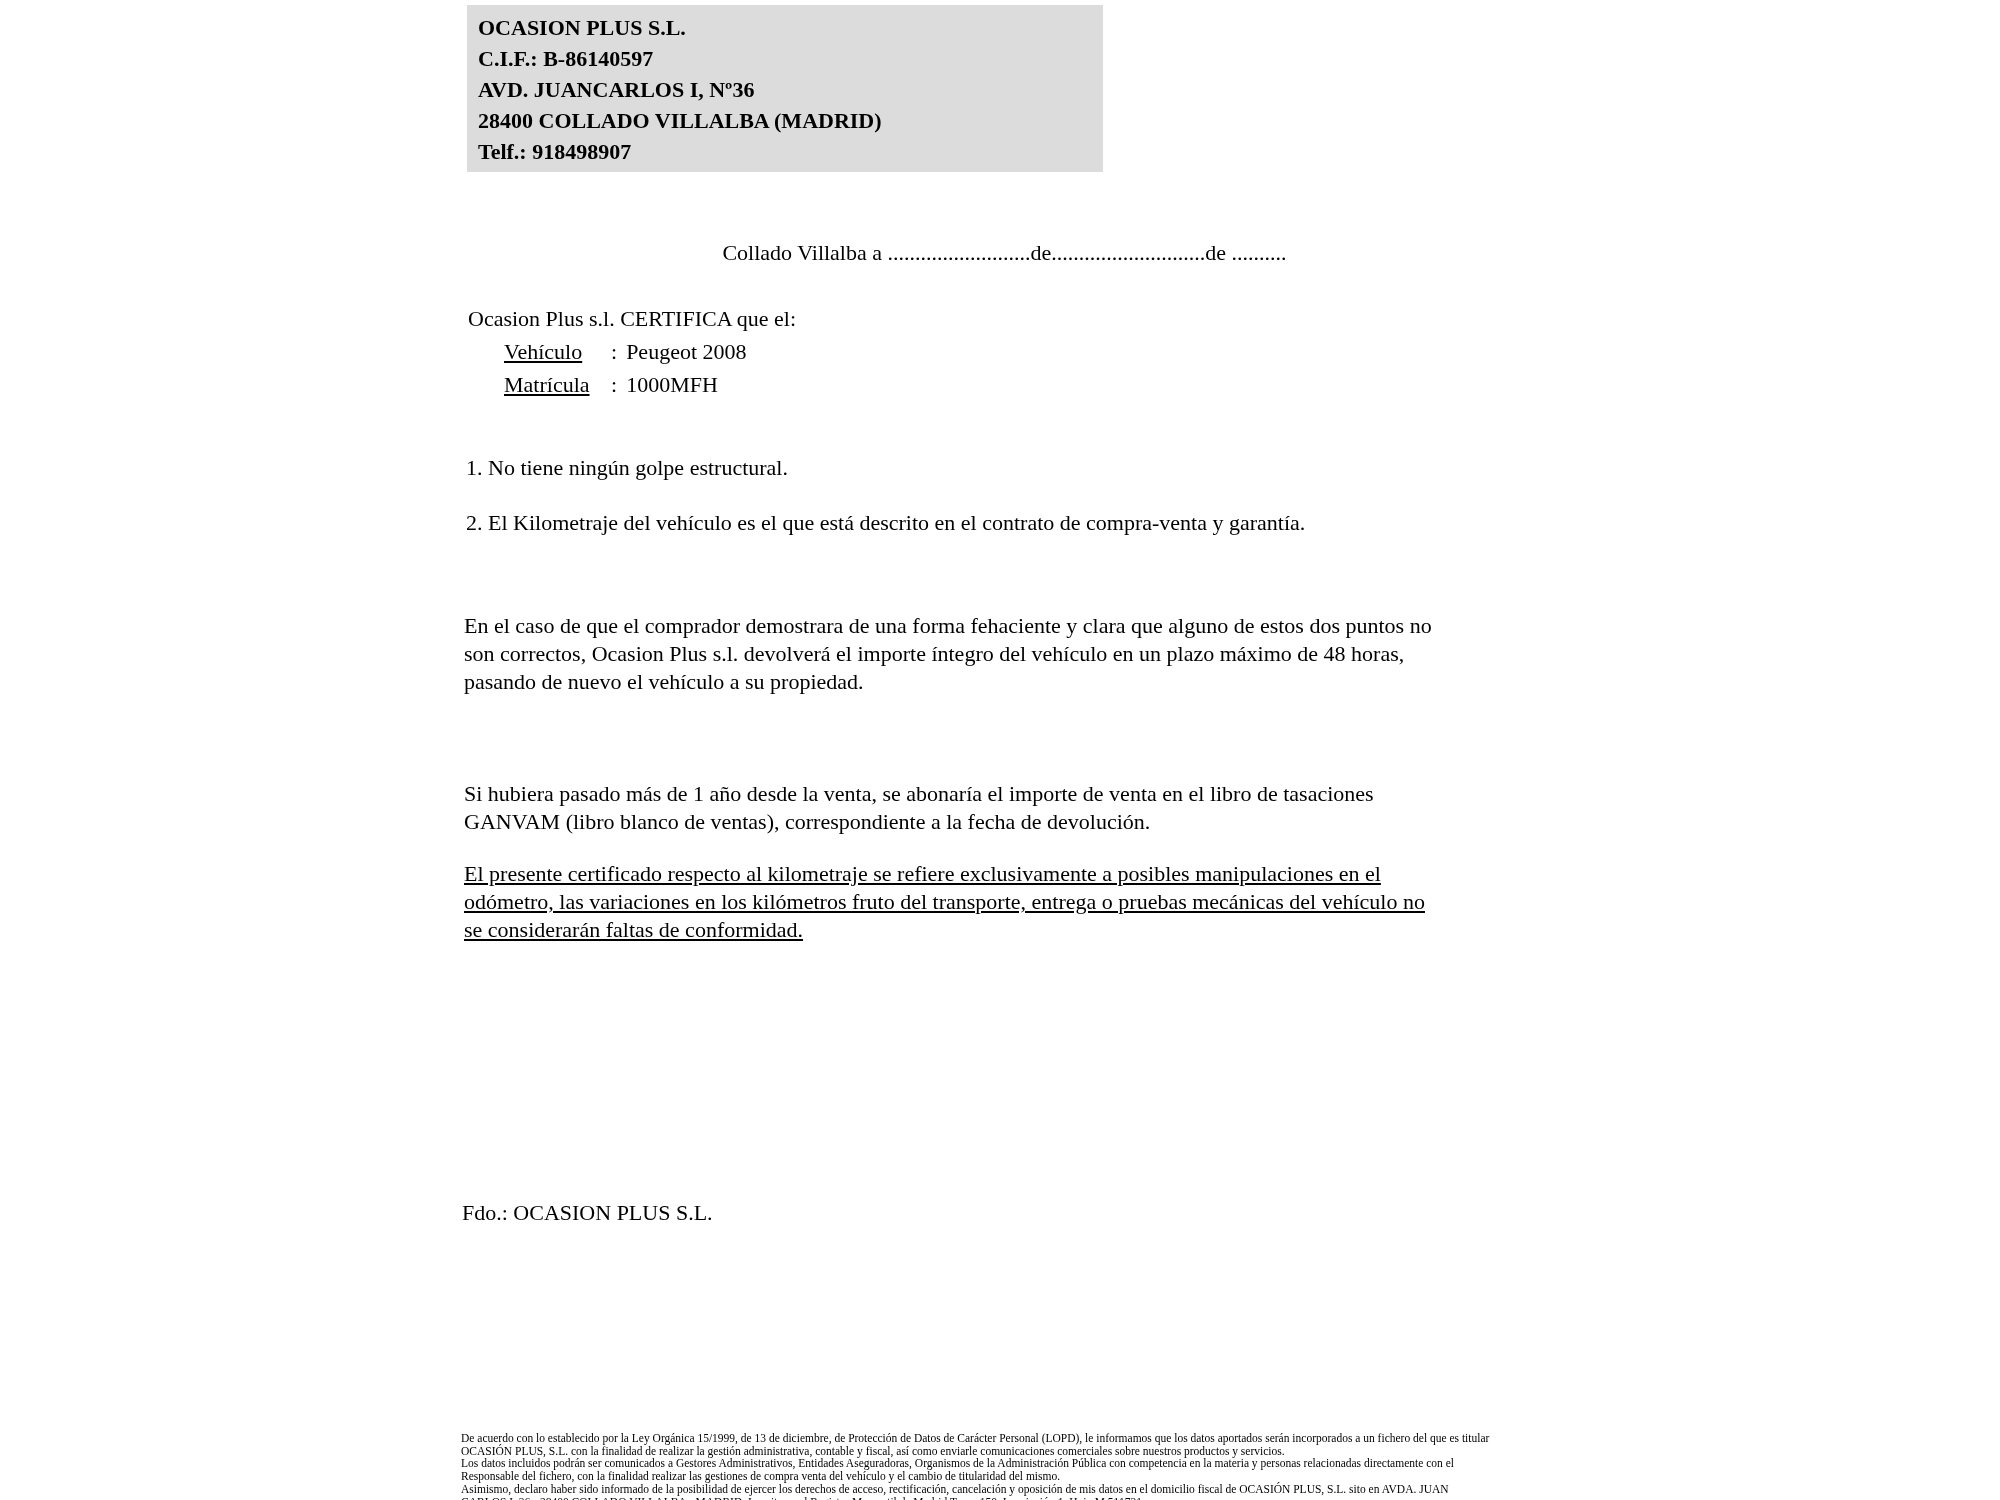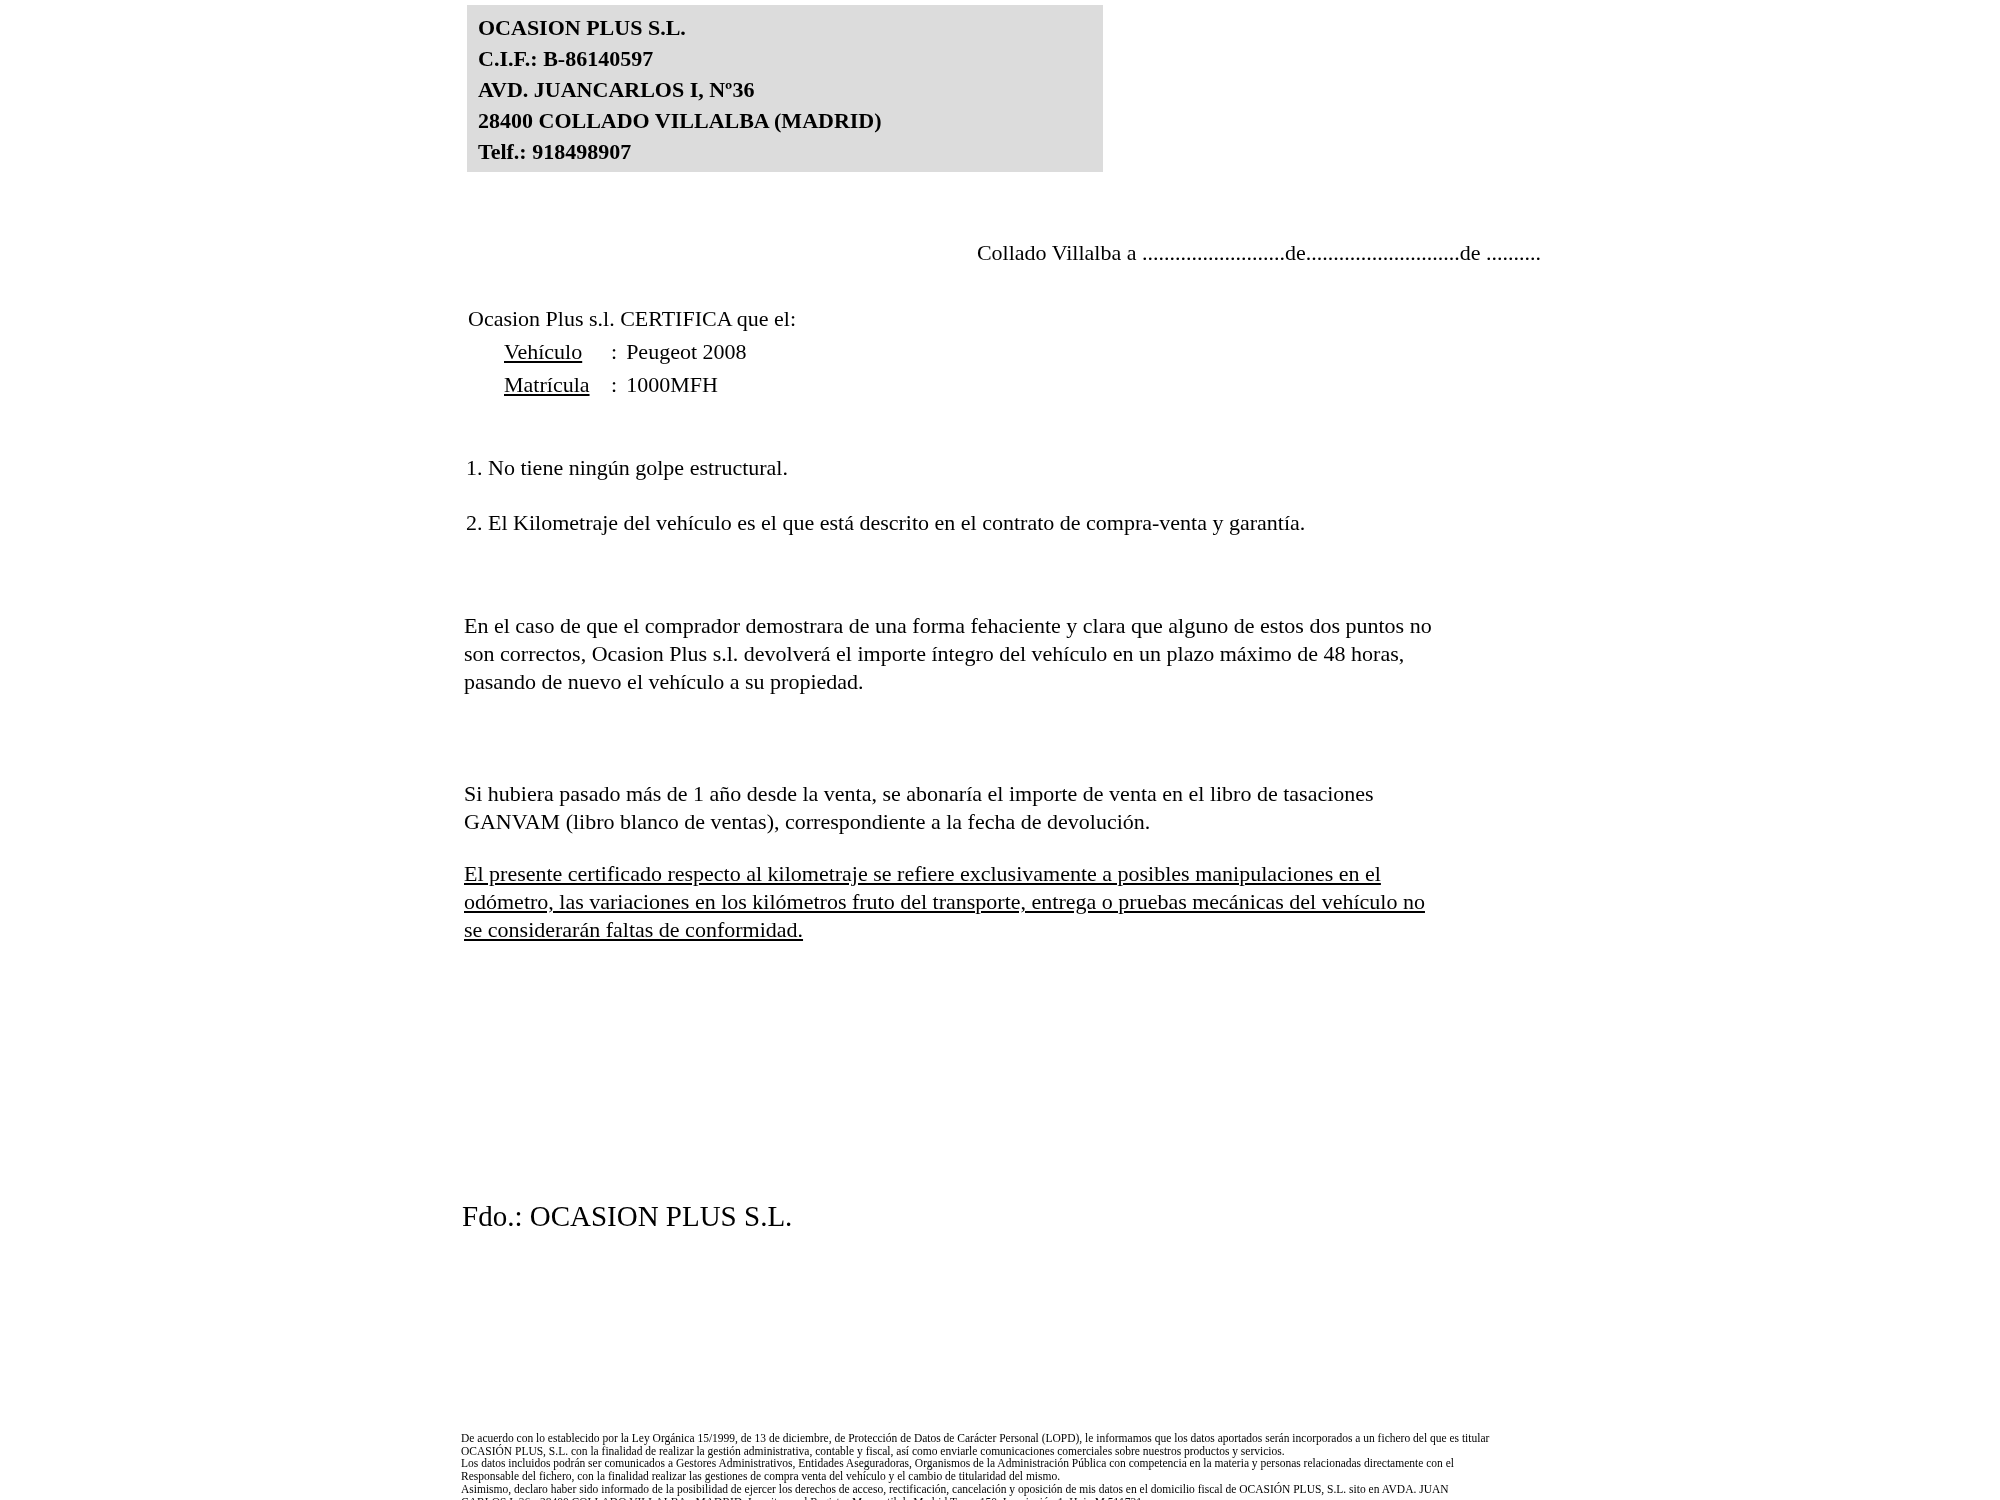--- a/index.html
+++ b/index.html
@@ -25,21 +25,21 @@
   .letterhead .lh-line {
     font-weight:bold;
     font-size:22px;
     line-height:31px;
     white-space:nowrap;
   }
   
   .date-line {
     position:absolute; left:468px; top:240px;
     width:1073px;
-    text-align:right;
+    text-align:center;
     font-size:22px;
     white-space:nowrap;
   }
   
   .cert-block {
     position:absolute; left:468px; top:302px;
     font-size:22px; line-height:33px;
   }
   .cert-field { white-space:nowrap; }
   .cert-label {
@@ -63,21 +63,21 @@
     line-height:28px;
     white-space:pre-line;
   }
   .para-guarantee { top:612px; }
   .para-exchange  { top:727px; }
   .para-ganvam    { top:780px; }
   .para-odometer  { top:860px;text-decoration:underline; }
   
   .signature {
     position:absolute; left:462px; top:1200px;
-    font-size:29px; white-space:nowrap;
+    font-size:22px; white-space:nowrap;
   }
   
   .legal {
     position:absolute; left:461px; top:1432px;
     width:1120px;
     font-size:11.5px;
     line-height:12.7px;
     white-space:pre-line;
   }
 </style>

